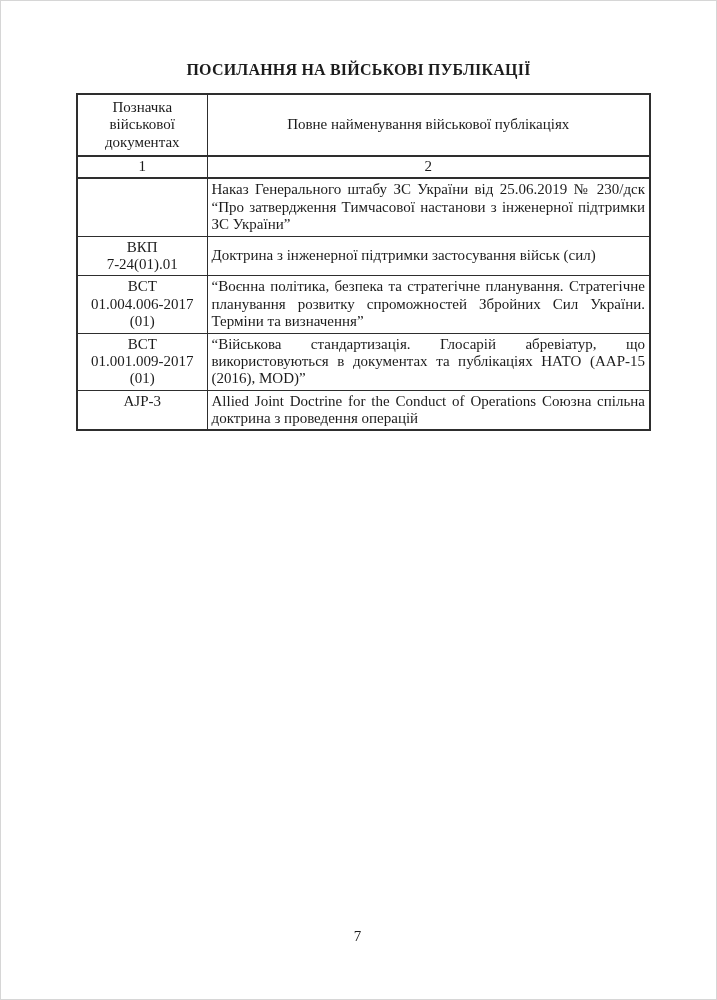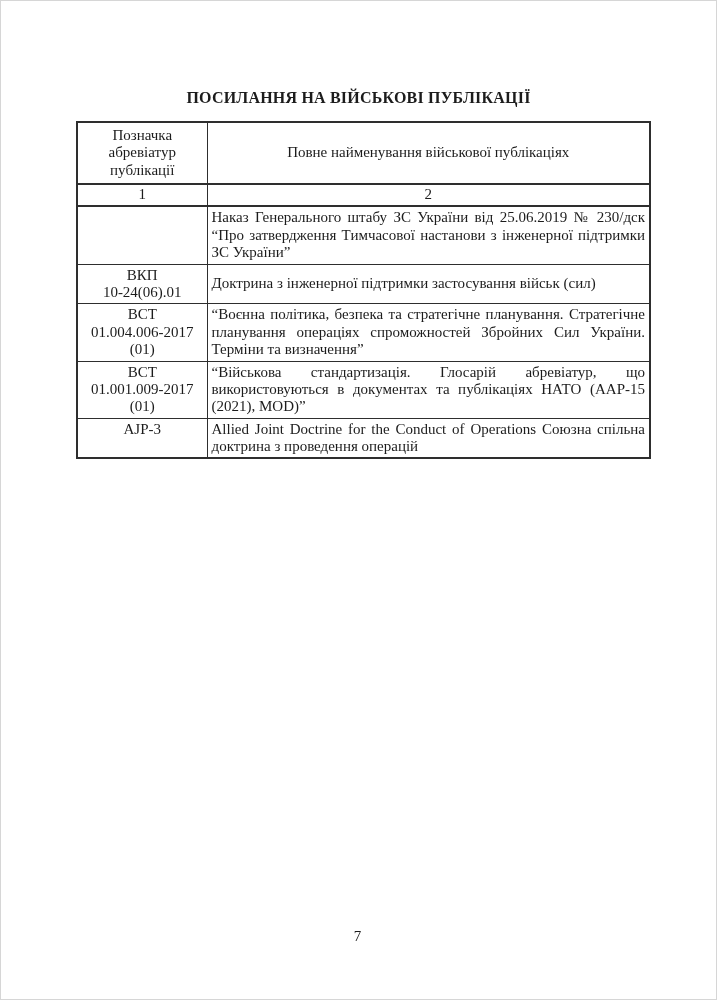--- a/index.html
+++ b/index.html
@@ -12,21 +12,21 @@
     width: 717px;
     height: 1000px;
     box-sizing: border-box;
     background: #ffffff;
     border: 1px solid #d6d6d6;
     font-family: "Liberation Serif", "DejaVu Serif", serif;
     color: #1c1c1c;
     overflow: hidden;
   }
   .doc-title {
-    margin-top: 88px;
+    margin-top: 60px;
     width: 100%;
     text-align: center;
     font-size: 16px;
     font-weight: bold;
     letter-spacing: 0.2px;
   }
   table.refs {
     border-collapse: collapse;
     table-layout: fixed;
     width: 573px;
@@ -83,48 +83,48 @@
 
   <div class="doc-title">ПОСИЛАННЯ НА ВІЙСЬКОВІ ПУБЛІКАЦІЇ</div>
 
   <table class="refs">
     <colgroup>
       <col class="col-code">
       <col class="col-name">
     </colgroup>
     <tbody>
       <tr class="head-row">
-        <td>Позначка абревіатур публікації</td>
+        <td>Позначка військової документах</td>
         <td>Повне найменування військової публікаціях</td>
       </tr>
       <tr class="num-row">
         <td>1</td>
         <td>2</td>
       </tr>
 
       <tr>
         <td class="code-cell"></td>
         <td class="name-cell">Наказ Генерального штабу ЗС України від 25.06.2019 № 230/дск “Про затвердження Тимчасової настанови з інженерної підтримки ЗС України”</td>
       </tr>
       <tr>
         <td class="code-cell">ВКП
-10-24(06).01</td>
+7-24(01).01</td>
         <td class="name-cell">Доктрина з інженерної підтримки застосування військ (сил)</td>
       </tr>
       <tr>
         <td class="code-cell">ВСТ
 01.004.006-2017
 (01)</td>
-        <td class="name-cell">“Воєнна політика, безпека та стратегічне планування. Стратегічне планування операціях спроможностей Збройних Сил України. Терміни та визначення”</td>
+        <td class="name-cell">“Воєнна політика, безпека та стратегічне планування. Стратегічне планування розвитку спроможностей Збройних Сил України. Терміни та визначення”</td>
       </tr>
       <tr>
         <td class="code-cell">ВСТ
 01.001.009-2017
 (01)</td>
-        <td class="name-cell">“Військова стандартизація. Глосарій абревіатур, що використовуються в документах та публікаціях НАТО (AAP-15 (2021), MOD)”</td>
+        <td class="name-cell">“Військова стандартизація. Глосарій абревіатур, що використовуються в документах та публікаціях НАТО (AAP-15 (2016), MOD)”</td>
       </tr>
       <tr>
         <td class="code-cell">AJP-3</td>
         <td class="name-cell">Allied Joint Doctrine for the Conduct of Operations Союзна спільна доктрина з проведення операцій</td>
       </tr>
     </tbody>
   </table>
 
   <div class="page-number">7</div>
 

